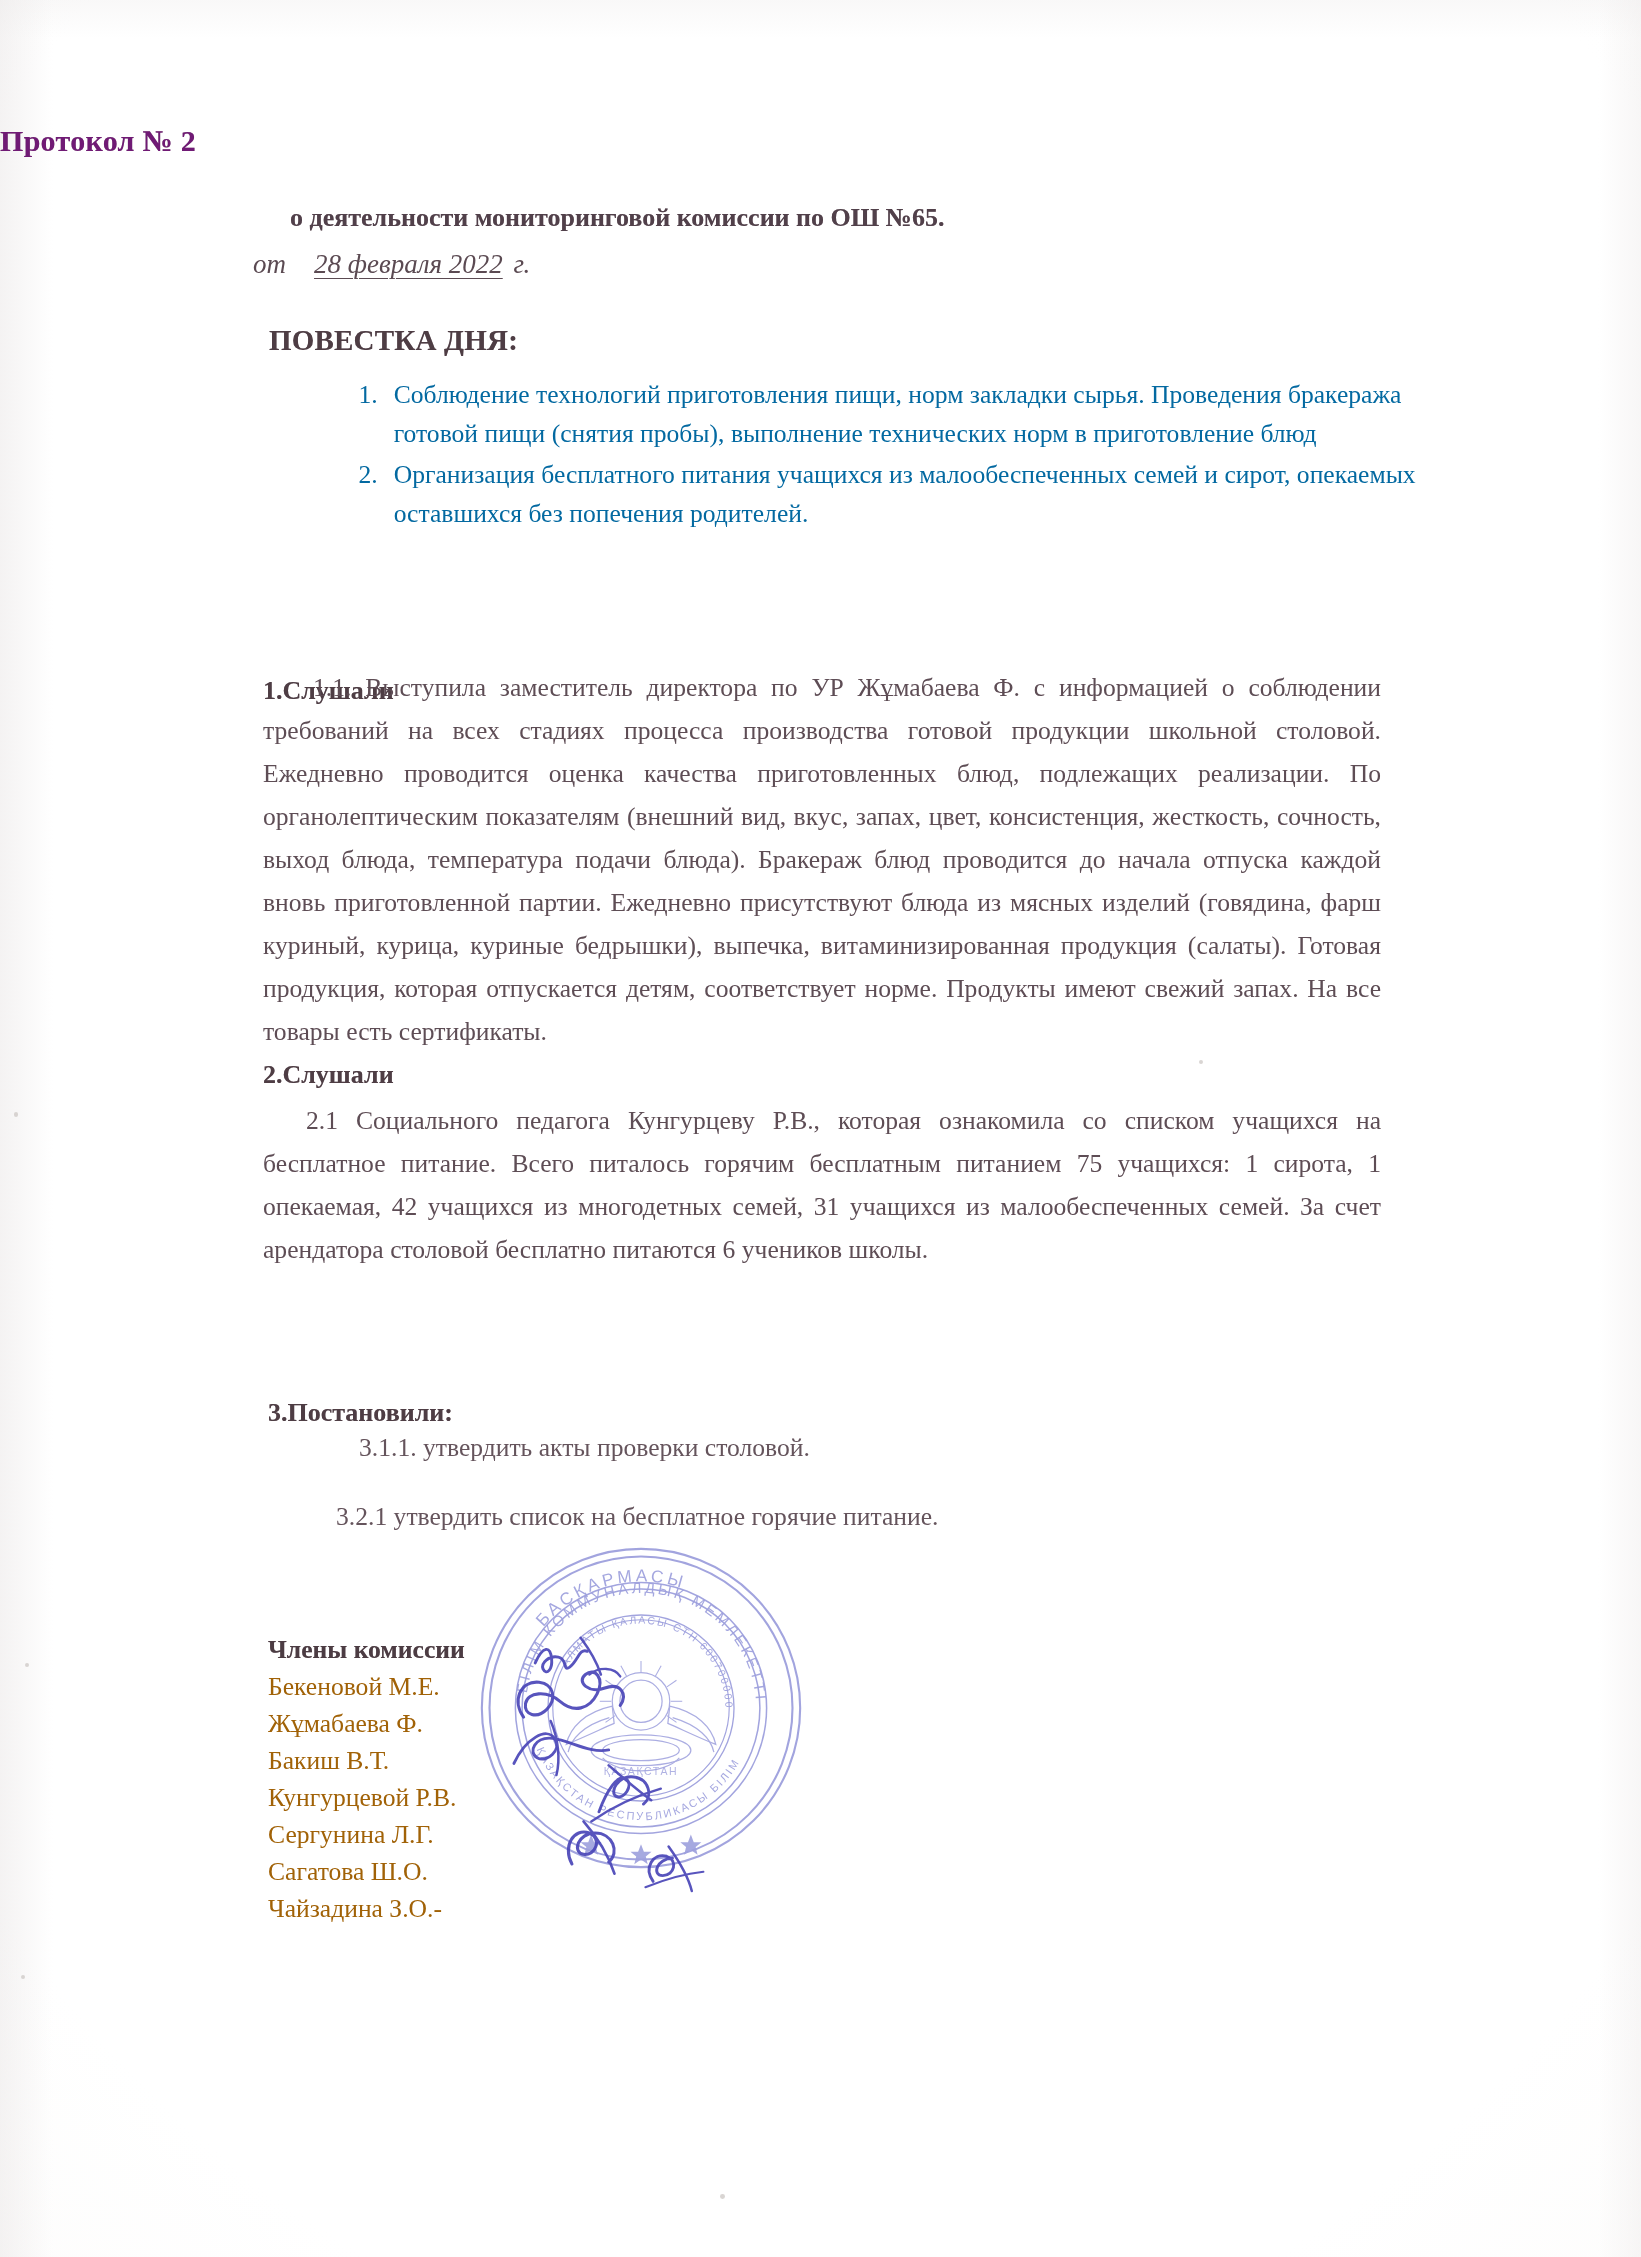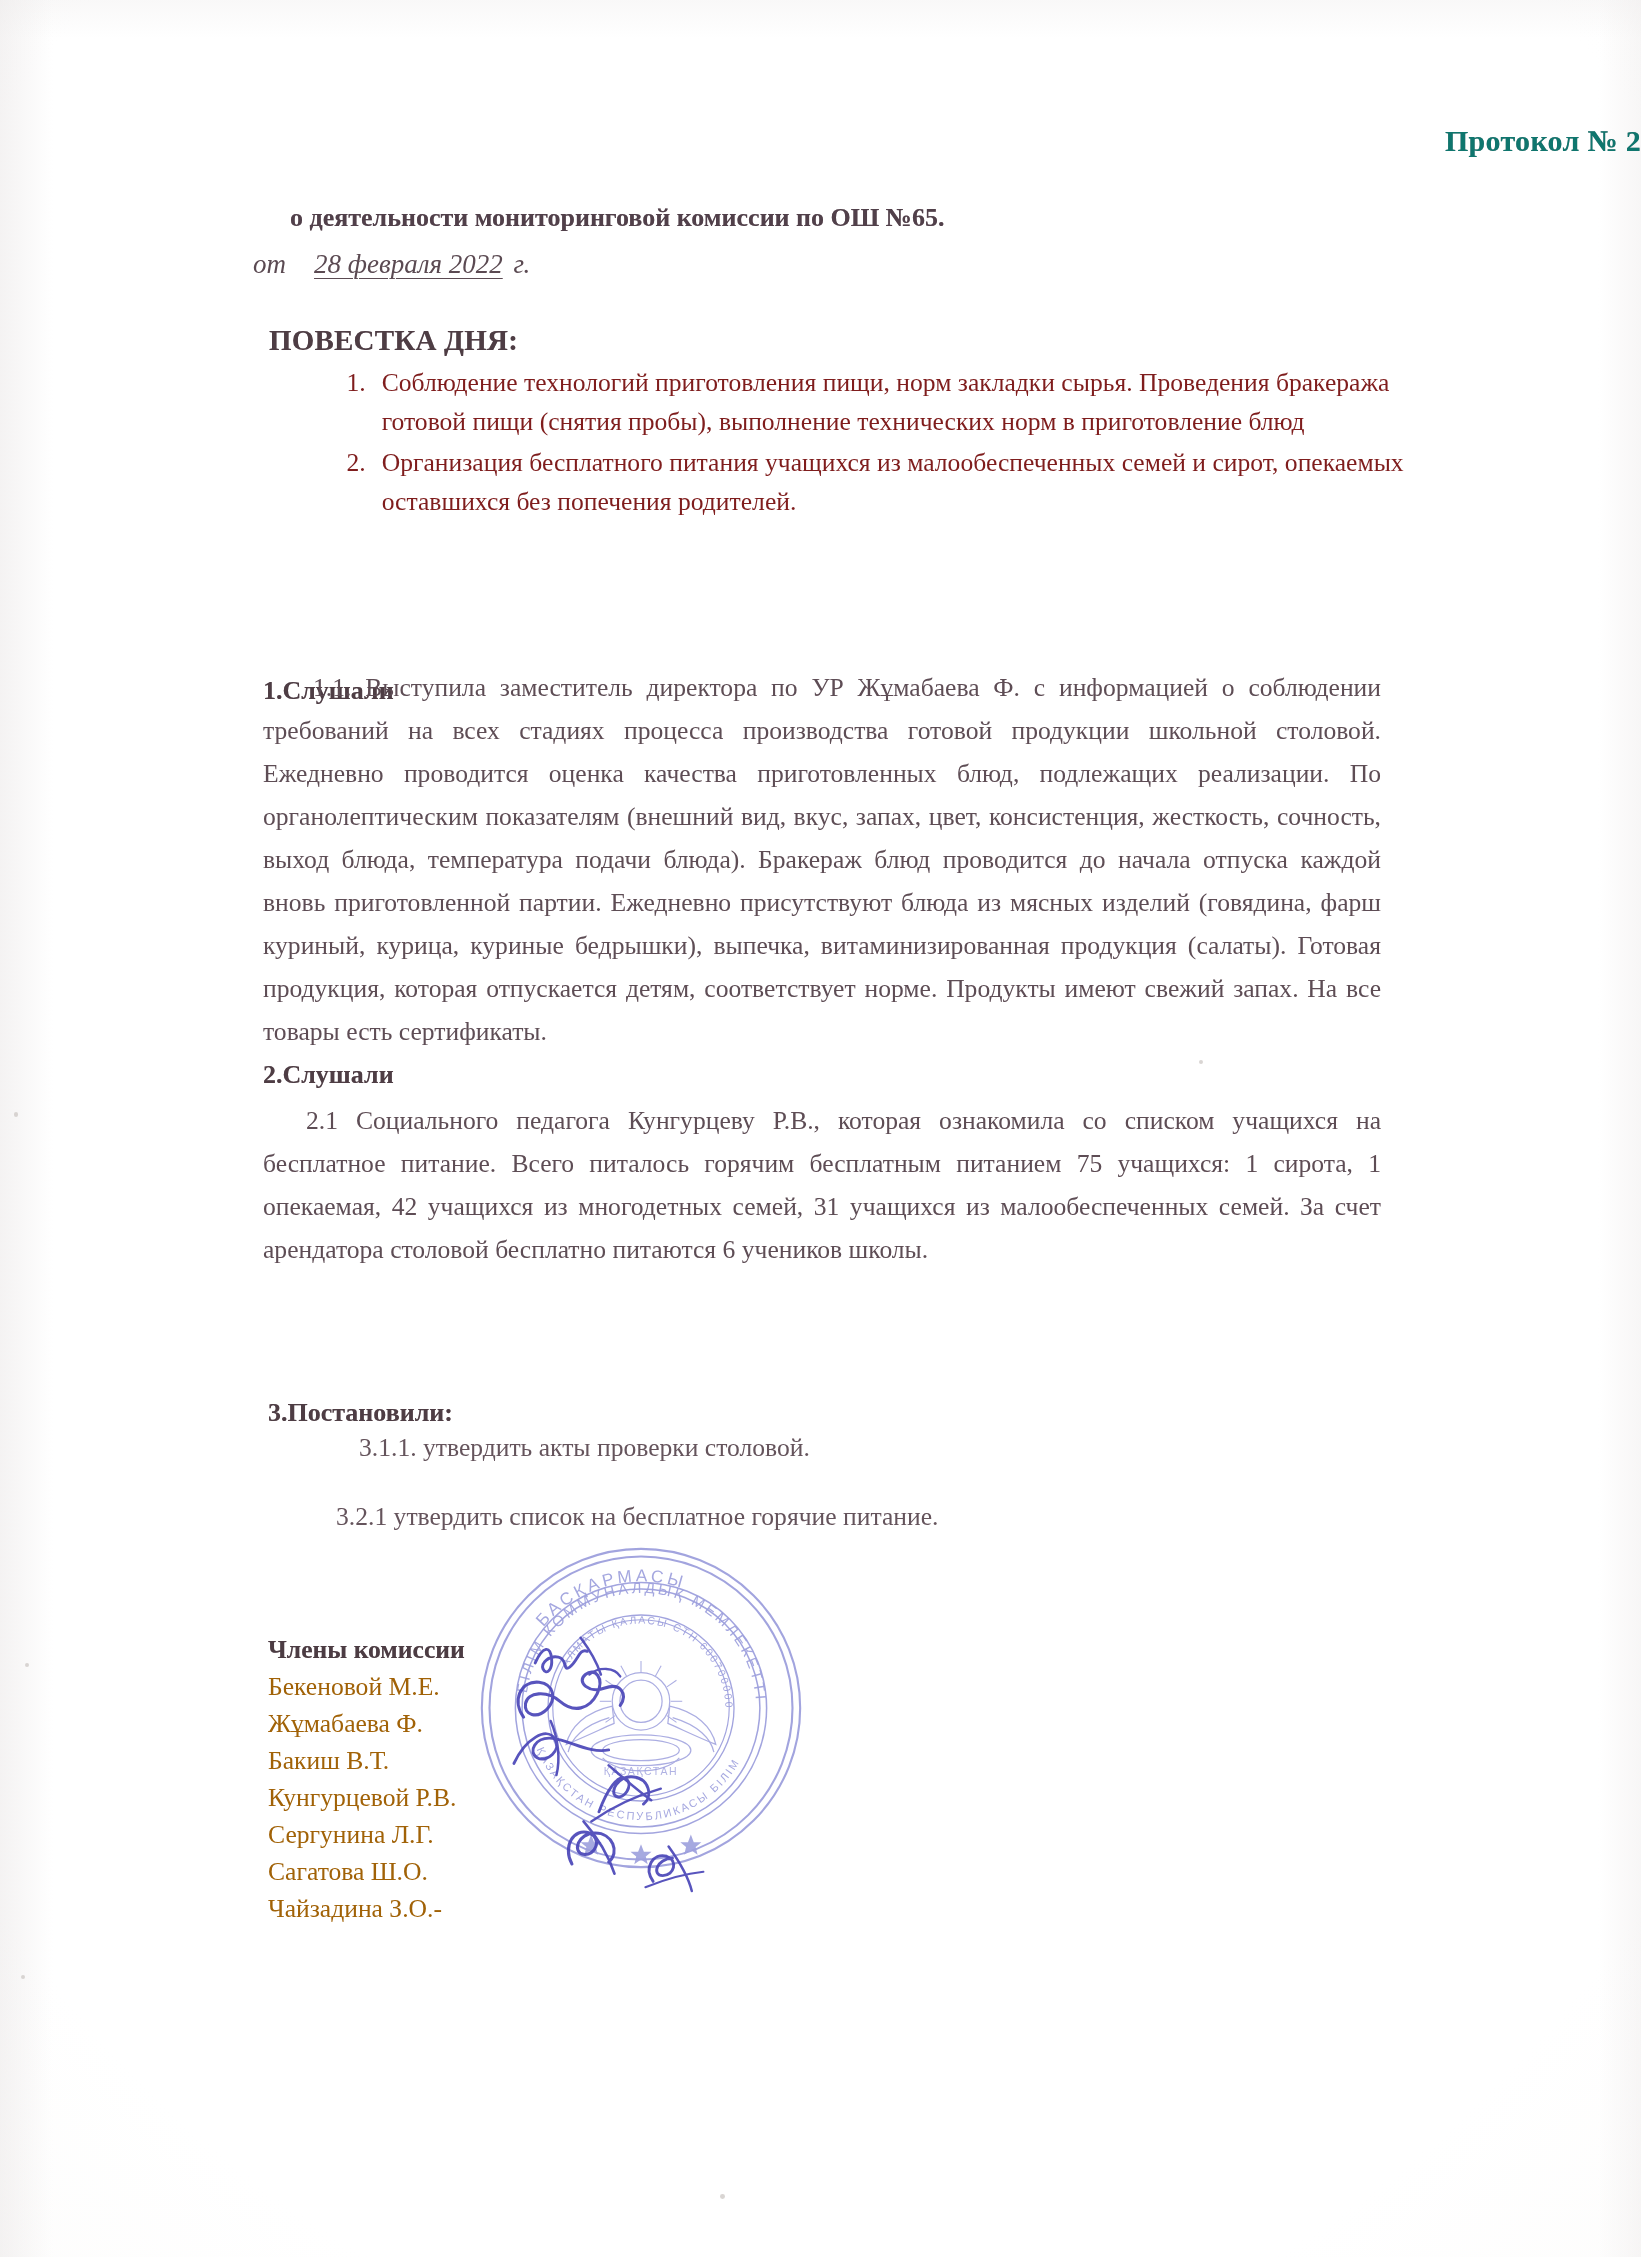--- a/index.html
+++ b/index.html
@@ -36,25 +36,25 @@
     position: absolute;
     left: 0; top: 0;
     width: 1641px;
     height: 2257px;
   }
 
   .title {
     position: absolute;
     left: 0; right: 0;
     top: 124px;
-    text-align: right;
+    text-align: left;
     font-size: 30px;
     font-weight: bold;
     letter-spacing: 0.3px;
-    color: #0f766e;
+    color: #701a75;
     text-shadow: 0 0 0.6px rgba(90,70,78,.55);
   }
 
   .subtitle {
     position: absolute;
     left: 290px;
     top: 203px;
     width: 1081px;
     font-size: 26px;
     font-weight: bold;
@@ -98,26 +98,26 @@
     font-size: 29px;
     letter-spacing: 0.2px;
     margin-left: 6px;
   }
 
   .agenda-list {
     position: absolute;
     left: 319px;
     top: 363px;
     width: 1081px;
-    margin: 0;
+    margin: 12px;
     padding: 0 0 0 53px;
     list-style: decimal;
     font-size: 25.6px;
     line-height: 39px;
-    color: #7f1d1d;
+    color: #0369a1;
   }
   .agenda-list li {
     margin: 0 0 1.9px 0;
     padding-left: 9.7px;
   }
 
   #h-listened-1 { left: 263px; top: 628px; font-size: 26px; margin-top: 48px; }
   #h-listened-2 { left: 263px; top: 1060px; font-size: 26px; }
   #h-resolved   { left: 268px; top: 1398px; font-size: 26px; }
 

